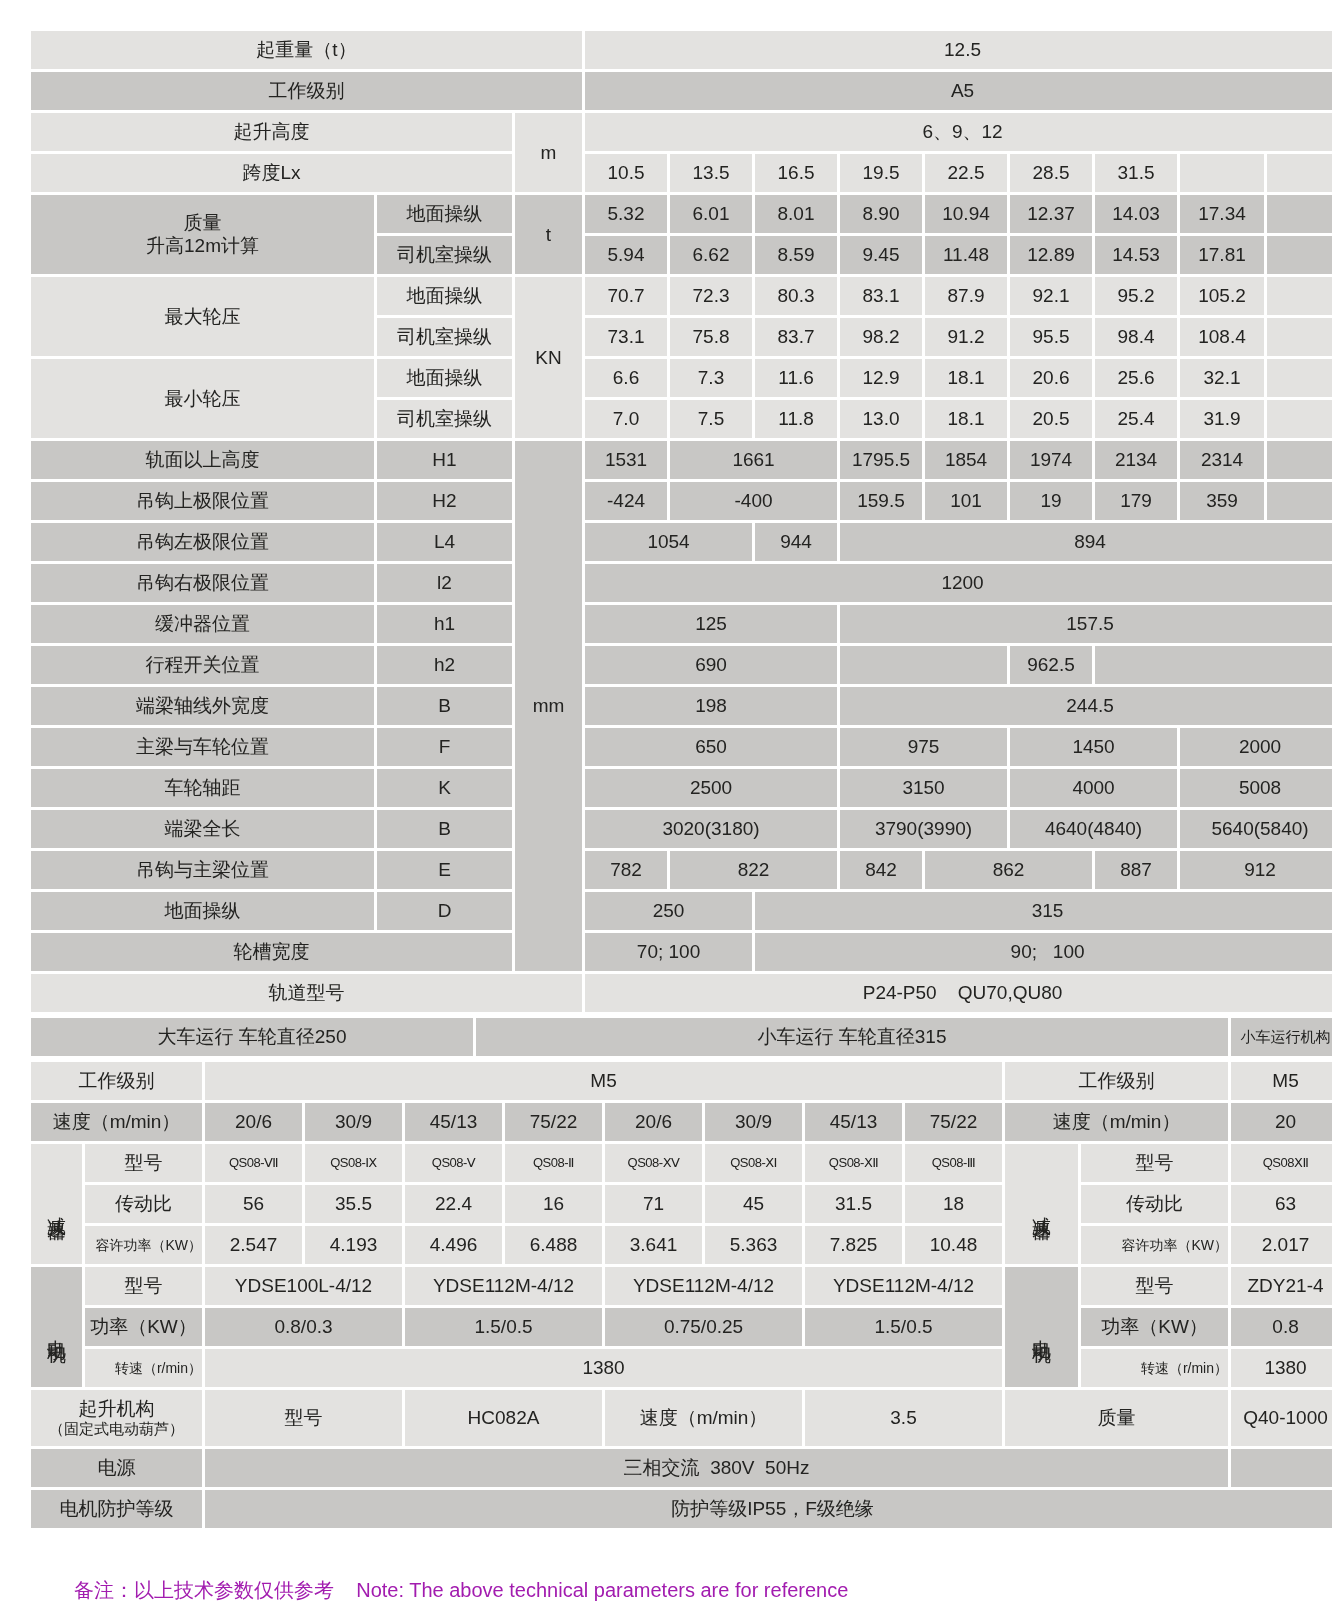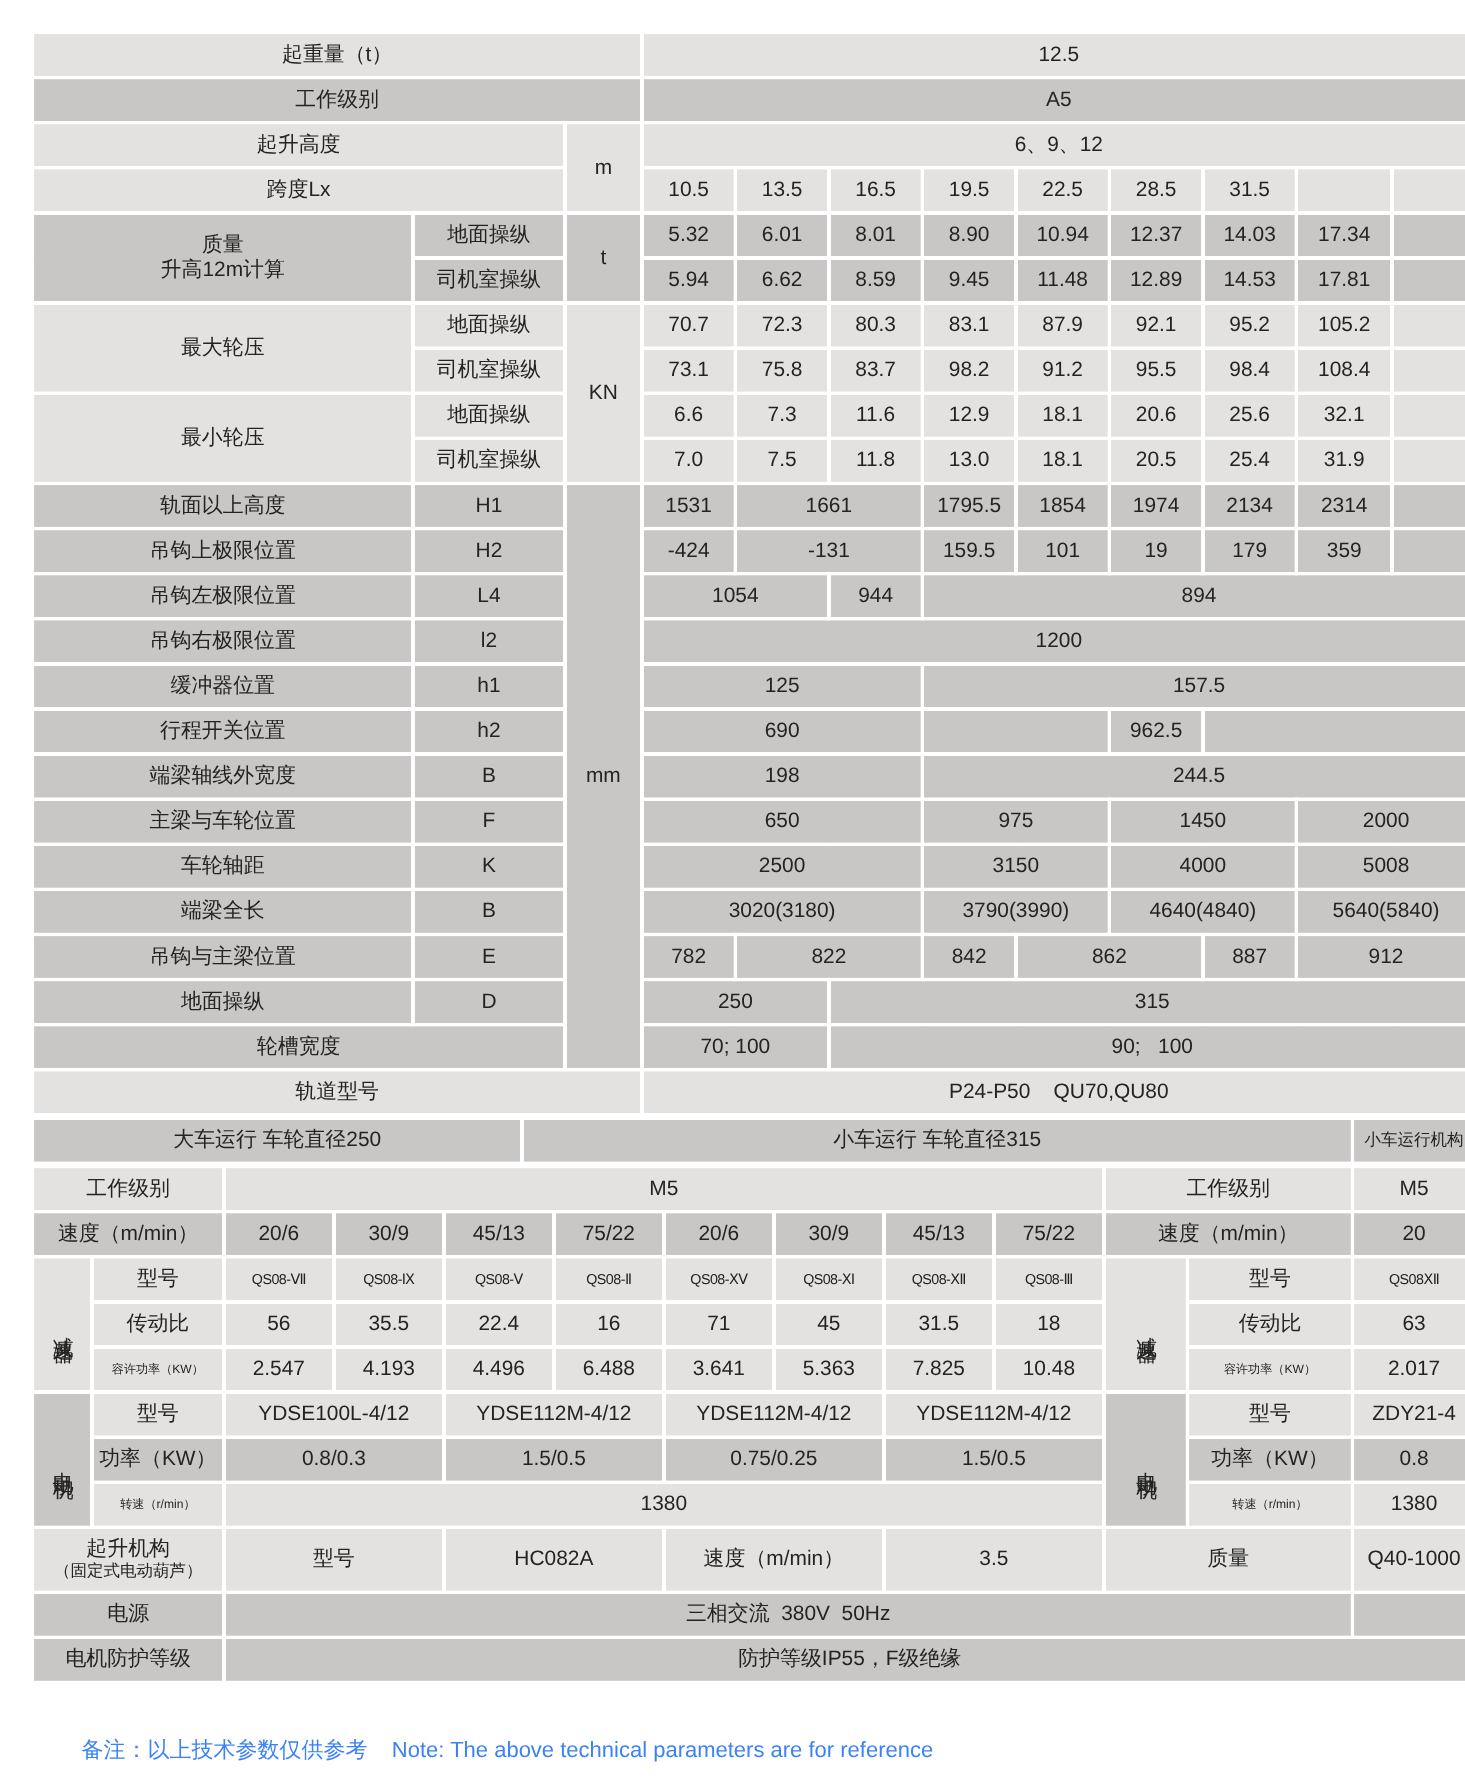--- a/index.html
+++ b/index.html
@@ -3,27 +3,27 @@
 <meta charset="utf-8">
 <style>
   html,body{margin:0;padding:0;background:#ffffff;}
   body{width:1332px;height:1624px;box-sizing:border-box;font-family:"Liberation Sans","DejaVu Sans",sans-serif;color:#232321;}
   .wrap{padding:28px;}
   table{border-collapse:collapse;table-layout:fixed;width:1312px;}
   td{border:3px solid #ffffff;text-align:center;vertical-align:middle;height:38px;font-size:19px;padding:0;overflow:hidden;line-height:1.15;}
   .lg{background:#e3e2e0;}
   .md{background:#c8c7c5;}
   .tight{font-size:13px;letter-spacing:-0.5px;}
-  .small{font-size:11px;}
+  .small{font-size:14px;text-align:right;}
   .sm2{font-size:15px;}
   .vert span{writing-mode:vertical-rl;text-orientation:upright;display:inline-block;letter-spacing:3px;font-size:19px;}
   .two-line div{line-height:1.2;}
   .sub{font-size:15px;}
   .hoist-row td{height:56px;}
-  .footer{margin-top:46px;padding-left:46px;font-size:20px;color:#3b82f6;}
+  .footer{margin-top:46px;padding-left:46px;font-size:20px;color:#a21caf;}
 </style>
 </head>
 <body>
 
 <div class="wrap">
 
 <table>
   <colgroup>
     <col style="width:346px">
         <col style="width:138px">
@@ -154,21 +154,21 @@
     <td class="md">1854</td>
     <td class="md">1974</td>
     <td class="md">2134</td>
     <td class="md">2314</td>
     <td class="md"></td>
   </tr>
   <tr>
     <td class="md">吊钩上极限位置</td>
     <td class="md">H2</td>
     <td class="md">-424</td>
-    <td class="md" colspan="2">-131</td>
+    <td class="md" colspan="2">-400</td>
     <td class="md">159.5</td>
     <td class="md">101</td>
     <td class="md">19</td>
     <td class="md">179</td>
     <td class="md">359</td>
     <td class="md"></td>
   </tr>
   <tr>
     <td class="md">吊钩左极限位置</td>
     <td class="md">L4</td>

